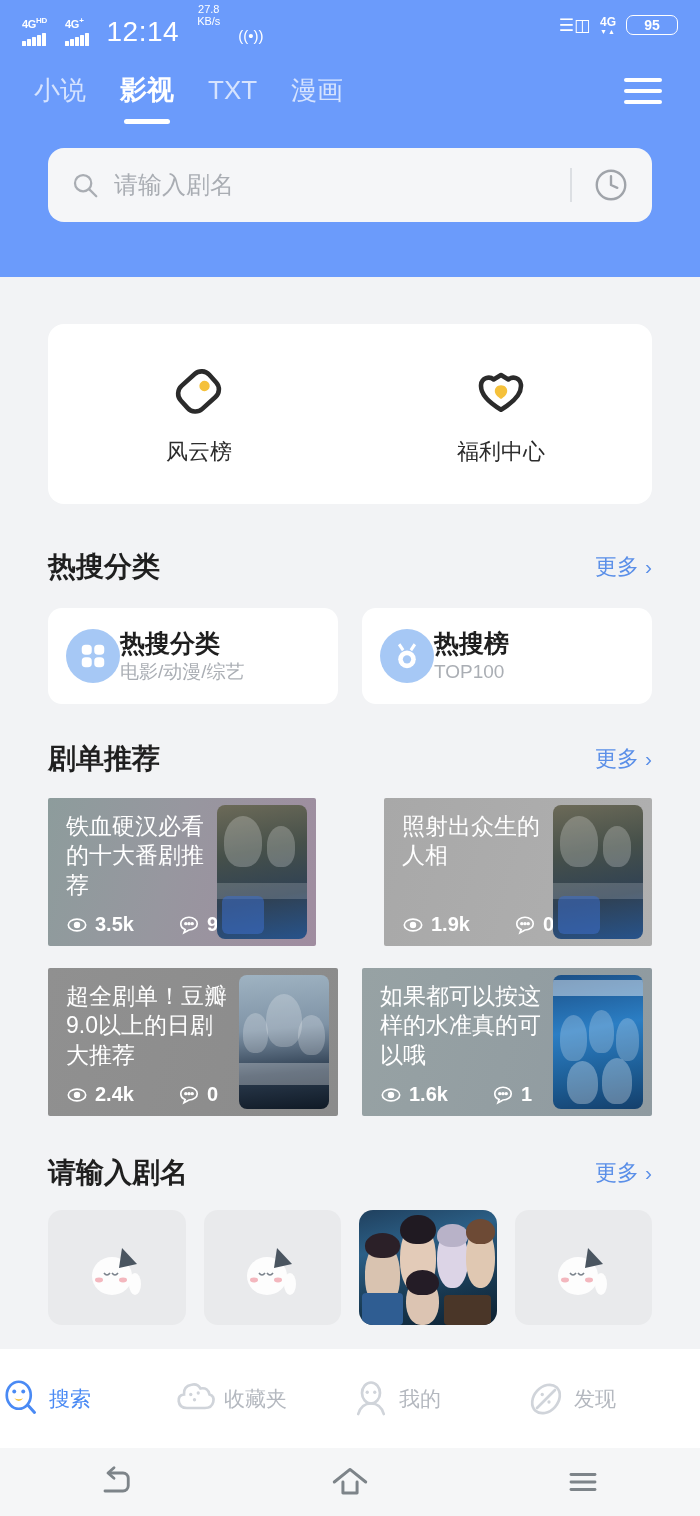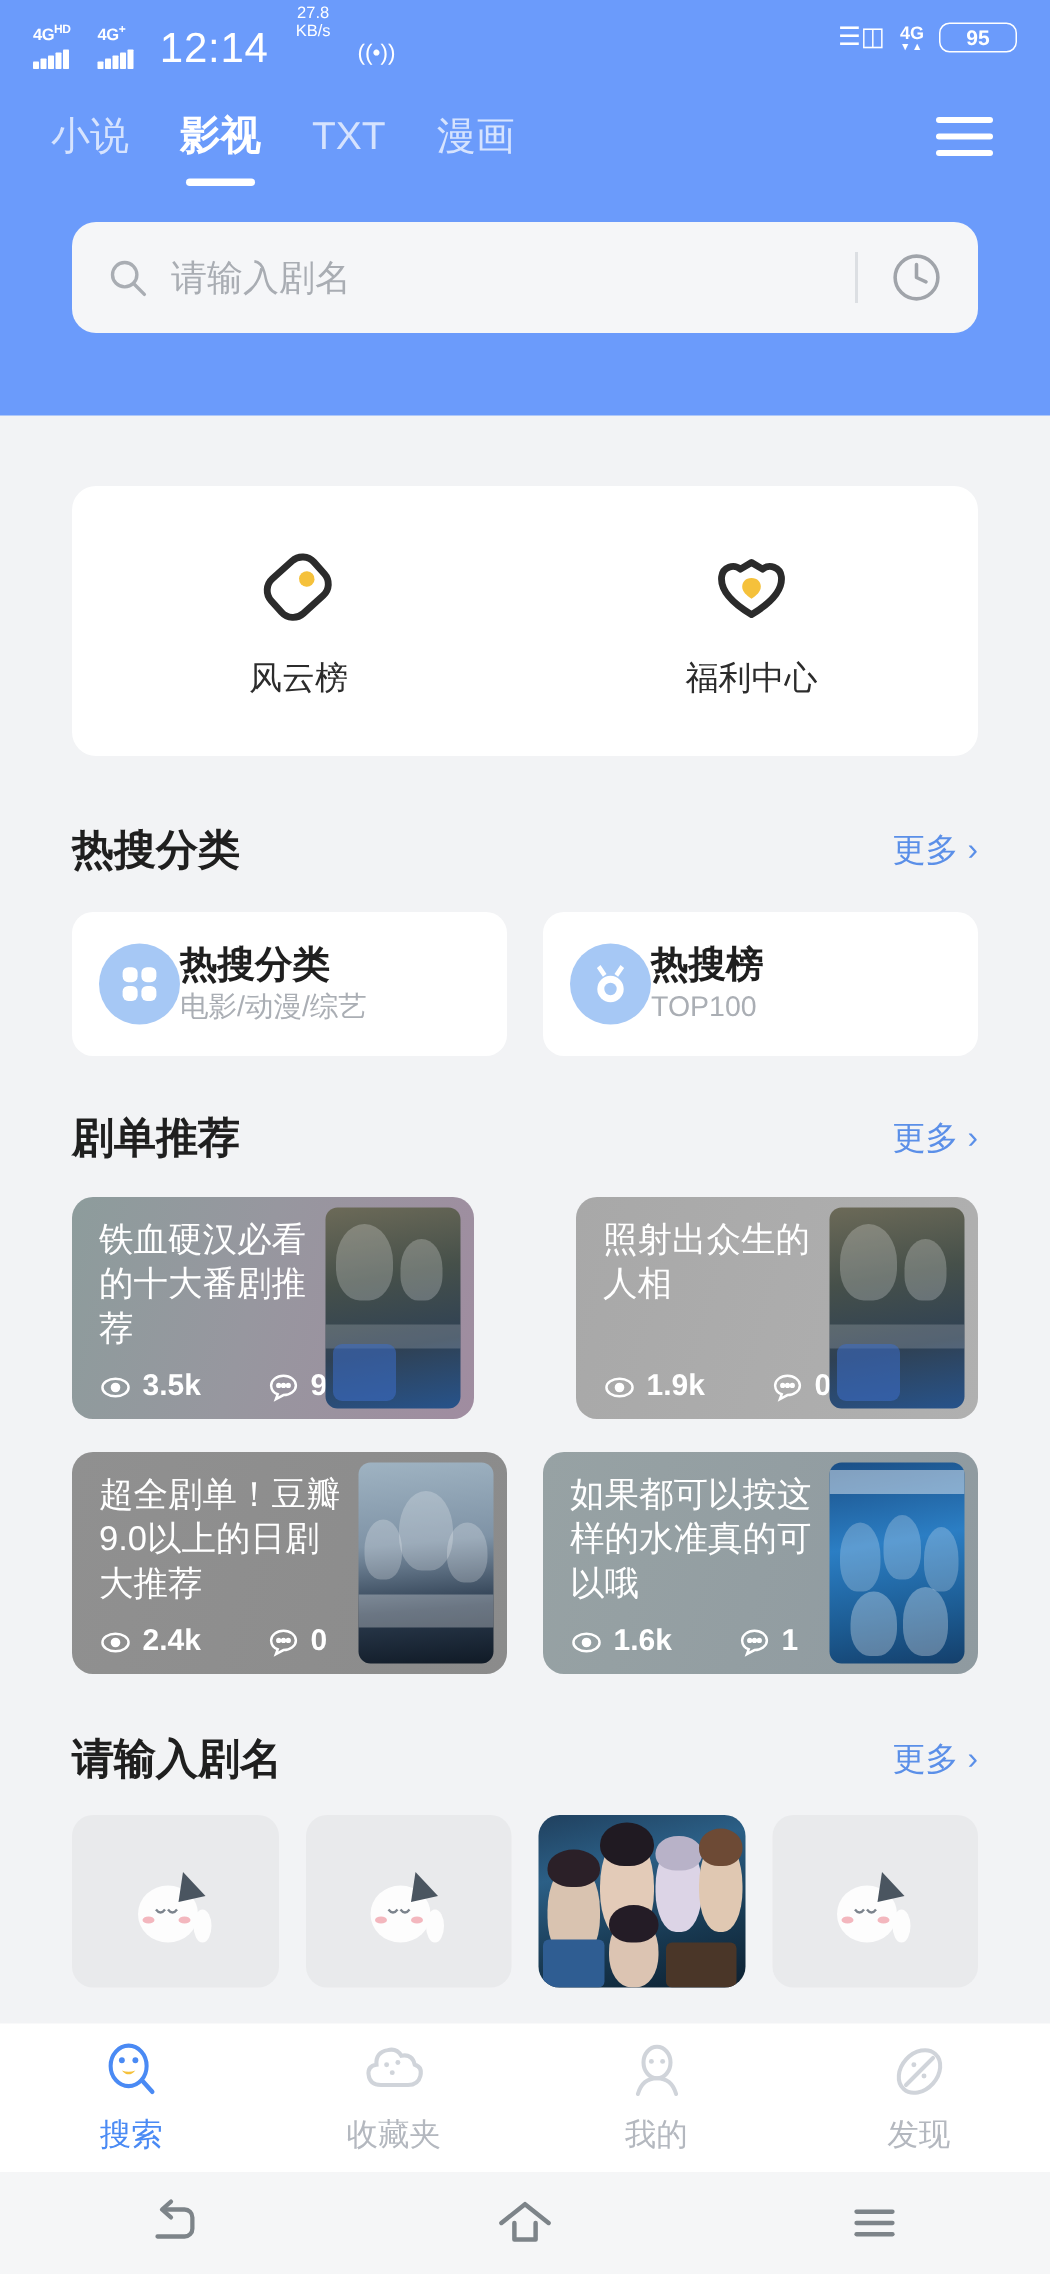--- a/index.html
+++ b/index.html
@@ -91,21 +91,21 @@
   .hot-ico {
     width: 54px; height: 54px; border-radius: 50%; background: #a6c8f5;
     display: flex; align-items: center; justify-content: center; flex-shrink: 0;
   }
   .hot-txt { display: flex; flex-direction: column; line-height: 1.18; }
   .hot-title { font-size: 25px; font-weight: bold; color: #1f1f1f; }
   .hot-sub { font-size: 19px; color: #aaaeb4; margin-top: 3px; }
 
   .dramarow { display: flex; gap: 24px; margin: 10px 48px 0 48px; }
   .dramacard {
-    flex: 1; height: 148px; border-radius: 14px; position: relative;
+    flex: 1; height: 148px; border-radius: 2px; position: relative;
     overflow: hidden; display: flex;
   }
   .dc-a { background: linear-gradient(105deg,#8d9c9c 0%,#97979f 45%,#a08ca0 100%); }
   .dc-b { background: linear-gradient(105deg,#a8a8a8 0%,#b0b0b0 100%); margin-left: 44px; }
   .dc-c { background: linear-gradient(105deg,#909090 0%,#8b8b8b 100%); }
   .dc-d { background: linear-gradient(105deg,#97a2a4 0%,#8f9aa0 100%); }
   .dc-body { flex: 1; padding: 14px 0 10px 18px; display: flex; flex-direction: column; min-width:0;}
   .dc-title {
     color: #fff; font-size: 23px; line-height: 1.28; font-weight: 400;
     max-width: 190px; word-break: break-all;
@@ -135,21 +135,21 @@
   .guess.loaded { background: linear-gradient(165deg,#20405e 0%,#2b5f86 30%,#17374f 70%,#0d2030 100%); }
   .cat { position:absolute; left:50%; top:52%; transform: translate(-50%,-50%); }
   .anime-figs { position: absolute; inset: 0; }
   .anime-figs i { position: absolute; border-radius: 50% 50% 45% 45%; }
 
   
   .bottomnav {
     position: absolute; top: 1349px; left: 0; width: 700px; height: 99px;
     background: #ffffff; display: flex; align-items: center;
   }
-  .navitem { flex: 1; display: flex; flex-direction: column; align-items: center; gap: 7px; }
+  .navitem { flex: 1; display: flex; flex-direction: row; align-items: center; gap: 7px; }
   .navlabel { font-size: 21px; color: #b4b8bf; }
   .navitem.active .navlabel { color: #4a8af4; }
 
   
   .sysbar {
     position: absolute; top: 1448px; left: 0; width: 700px; height: 68px;
     background: #f5f6f7; display: flex; align-items: center;
   }
   .sysitem { flex: 1; display: flex; align-items: center; justify-content: center; }
 </style>

